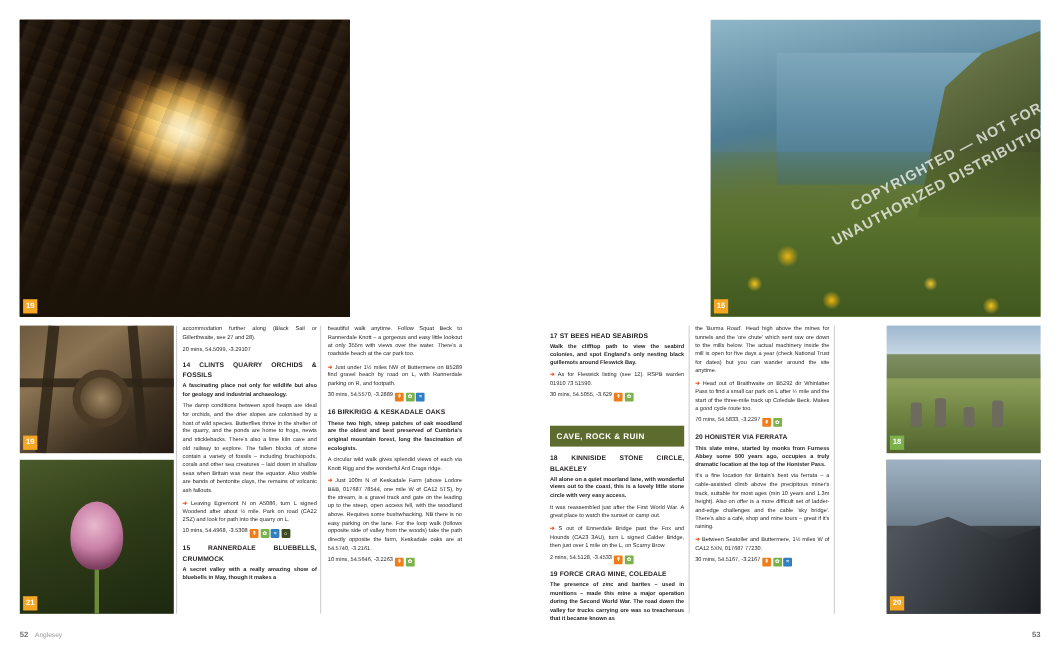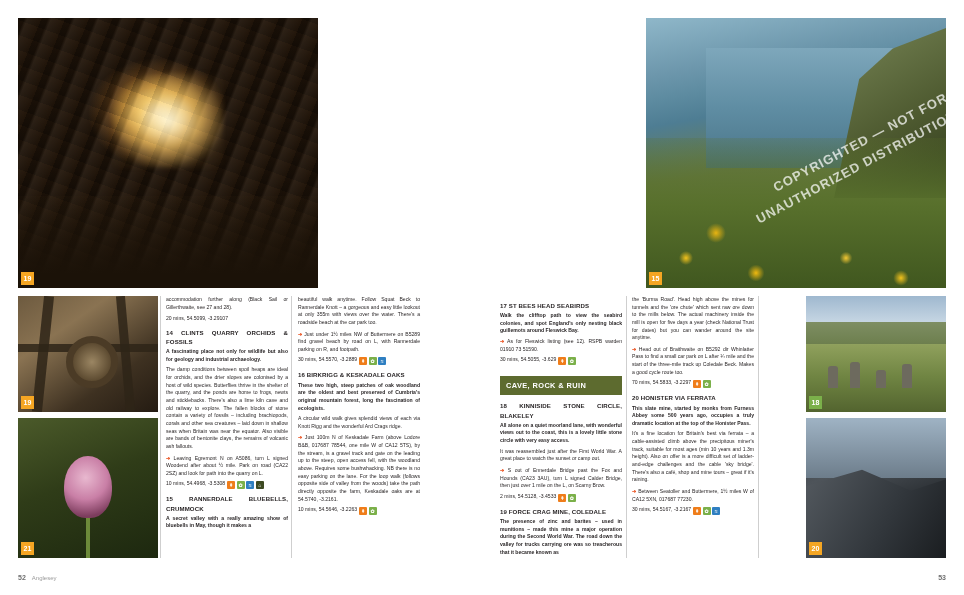--- a/index.html
+++ b/index.html
@@ -210,21 +210,21 @@
   .chip.dark   { background: #3d4a22; }
 
   
   .banner {
     background: #5d6b2f;
     color: #ffffff;
     font-weight: bold;
     font-size: 7.4px;
     letter-spacing: .4px;
     padding: 4px 6px;
-    margin: 11px 0 6px 0;
+    margin: 22px 0 6px 0;
   }
 
   
   .rule {
     position: absolute;
     width: 1px;
     background: #cfcfcf;
   }
 
   

